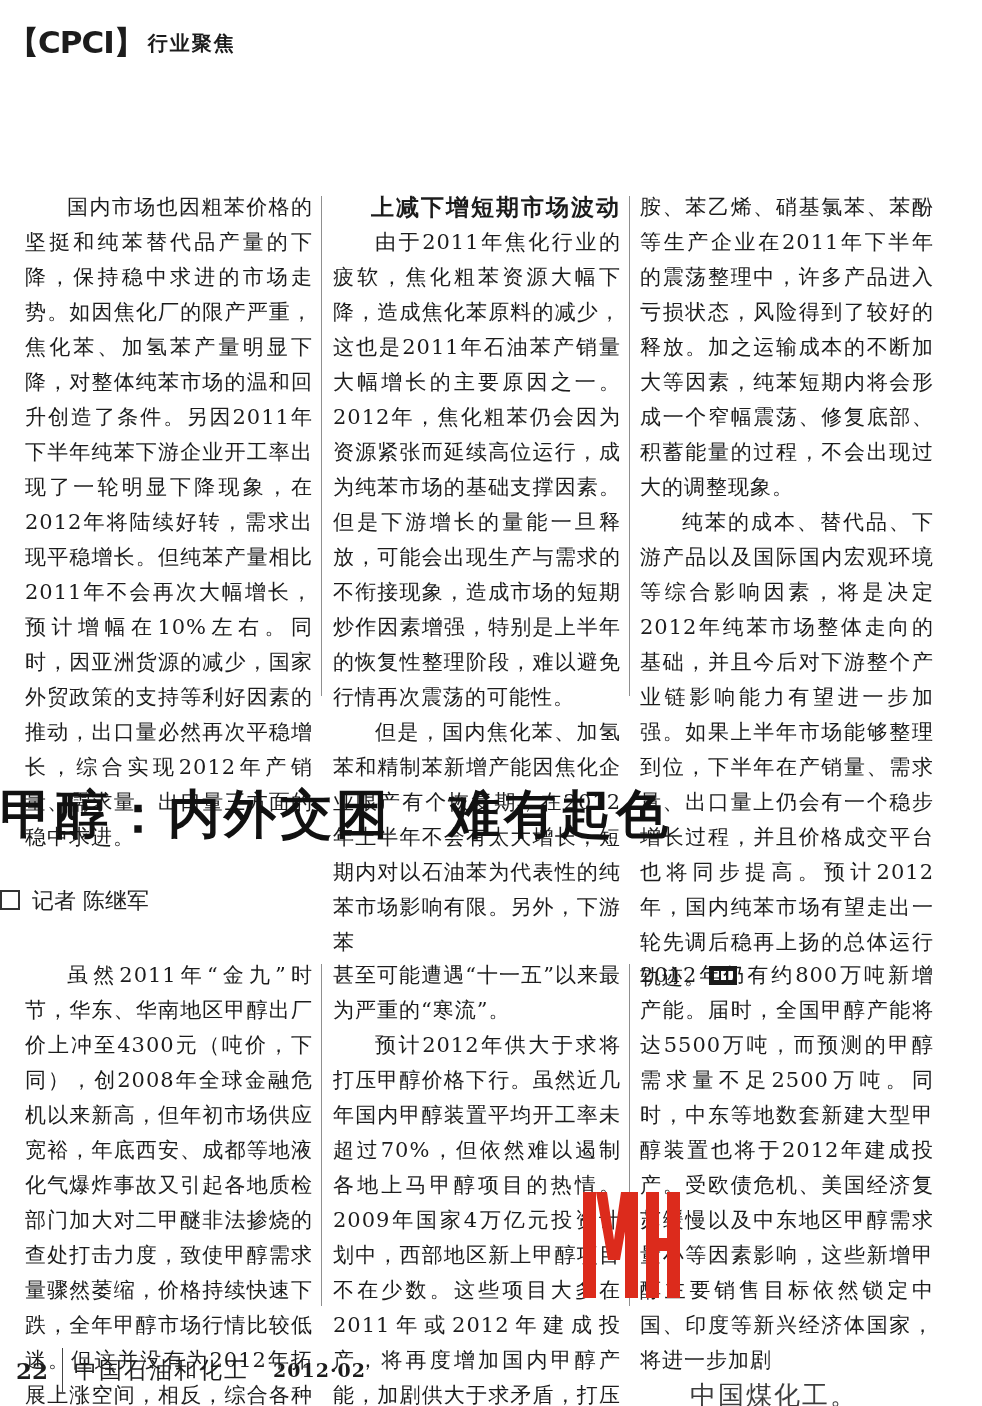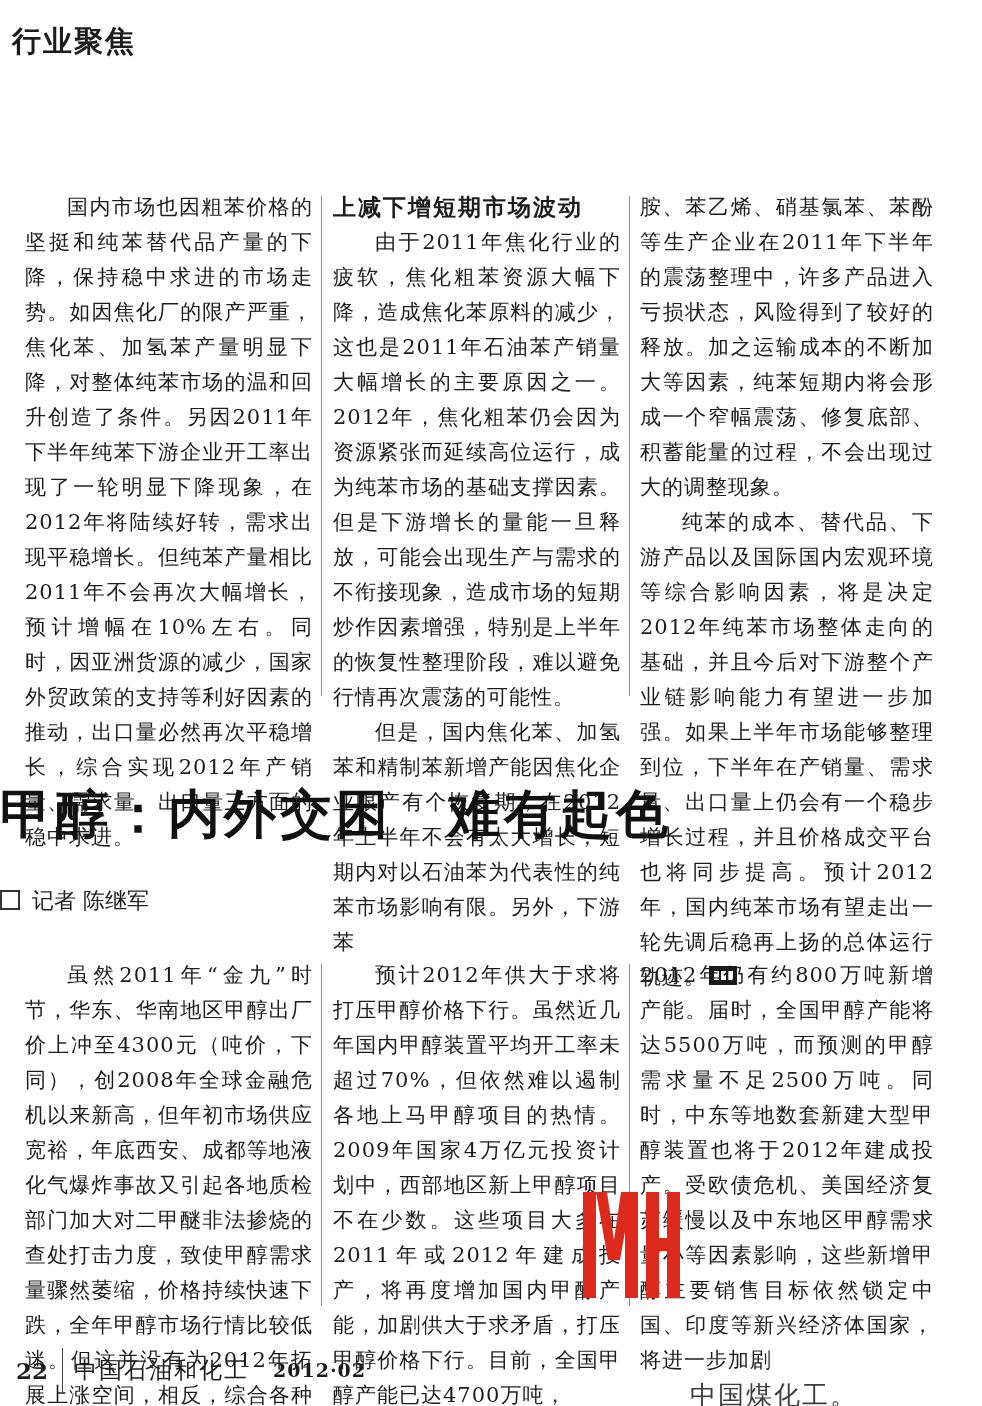--- a/index.html
+++ b/index.html
@@ -5,36 +5,36 @@
   html,body{margin:0;padding:0;background:#e8e8e8;}
   .page{position:relative;width:982px;height:1406px;background:#ffffff;margin:0 auto;
         color:#1c1c1c;font-family:"DejaVu Serif",serif;overflow:hidden;}
 
   
   .ghost-wrap{position:absolute;left:74px;top:0;width:420px;height:26px;overflow:hidden;}
   .ghost-text{font-size:48px;line-height:48px;color:#909090;letter-spacing:7px;
               font-family:"DejaVu Serif",serif;opacity:.8;transform:translateY(-4px);}
   .logo-row{position:absolute;left:8px;top:22px;display:flex;align-items:center;}
   .logo-cpci{font-size:31px;font-weight:bold;letter-spacing:-1px;font-family:"DejaVu Sans",sans-serif;}
-  .logo-section{font-size:29px;font-weight:bold;margin-left:4px;letter-spacing:2px;
+  .logo-section{font-size:20px;font-weight:bold;margin-left:4px;letter-spacing:2px;
                 font-family:"DejaVu Sans",sans-serif;}
 
   
   .col{position:absolute;width:288px;font-size:21px;line-height:35px;
        text-align:justify;letter-spacing:1px;}
   .col p{margin:0;}
   .col p.ind{text-indent:2em;}
   #top-col1{left:25px;top:190px;}
   #top-col2{left:333px;top:190px;}
   #top-col3{left:640px;top:190px;width:294px;}
   #bot-col1{left:25px;top:958px;}
   #bot-col2{left:333px;top:958px;}
   #bot-col3{left:640px;top:958px;width:294px;}
 
-  .col-heading{font-size:23px;font-weight:bold;text-align:left;letter-spacing:2px;
+  .col-heading{font-size:23px;font-weight:bold;text-align:right;letter-spacing:2px;
                font-family:"DejaVu Sans",sans-serif;margin:0 0 4px 0;}
 
   .vline{position:absolute;width:1px;background:#8f8f8f;}
   #vl1{left:321px;top:196px;height:500px;}
   #vl2{left:629px;top:196px;height:500px;}
   #vl3{left:321px;top:964px;height:342px;}
   #vl4{left:629px;top:964px;height:342px;}
 
   
   .headline{position:absolute;left:0;right:0;top:780px;text-align:left;
@@ -64,20 +64,21 @@
   .footer-rule{width:1px;height:44px;background:#444;margin:0 11px 0 14px;}
   .footer-journal{font-size:23px;font-weight:normal;letter-spacing:2px;}
   .footer-issue{font-size:19px;font-weight:bold;margin-left:24px;letter-spacing:1px;}
 </style>
 </head>
 <body>
 
 <div class="page">
 
   <div class="logo-row">
+    <span class="logo-cpci">【CPCI】</span>
     <span class="logo-section">行业聚焦</span>
   </div>
 
   <div class="col" id="top-col1">
     <p class="ind">国内市场也因粗苯价格的坚挺和纯苯替代品产量的下降，保持稳中求进的市场走势。如因焦化厂的限产严重，焦化苯、加氢苯产量明显下降，对整体纯苯市场的温和回升创造了条件。另因2011年下半年纯苯下游企业开工率出现了一轮明显下降现象，在2012年将陆续好转，需求出现平稳增长。但纯苯产量相比2011年不会再次大幅增长，预计增幅在10%左右。同时，因亚洲货源的减少，国家外贸政策的支持等利好因素的推动，出口量必然再次平稳增长，综合实现2012年产销量、需求量、出口量三方面的稳中求进。</p>
   </div>
 
   <div class="col" id="top-col2">
     <p class="col-heading">上减下增短期市场波动</p>
     <p class="ind">由于2011年焦化行业的疲软，焦化粗苯资源大幅下降，造成焦化苯原料的减少，这也是2011年石油苯产销量大幅增长的主要原因之一。2012年，焦化粗苯仍会因为资源紧张而延续高位运行，成为纯苯市场的基础支撑因素。但是下游增长的量能一旦释放，可能会出现生产与需求的不衔接现象，造成市场的短期炒作因素增强，特别是上半年的恢复性整理阶段，难以避免行情再次震荡的可能性。</p>
@@ -95,20 +96,21 @@
   <div class="headline">甲醇：内外交困　难有起色</div>
   <div class="byline">
     <span class="byline-square"></span><span>记者 陈继军</span>
   </div>
 
   <div class="col" id="bot-col1">
     <p class="ind">虽然2011年“金九”时节，华东、华南地区甲醇出厂价上冲至4300元（吨价，下同），创2008年全球金融危机以来新高，但年初市场供应宽裕，年底西安、成都等地液化气爆炸事故又引起各地质检部门加大对二甲醚非法掺烧的查处打击力度，致使甲醇需求量骤然萎缩，价格持续快速下跌，全年甲醇市场行情比较低迷。但这并没有为2012年拓展上涨空间，相反，综合各种因素分析，2012年甲醇市场难有上佳表现，</p>
   </div>
 
   <div class="col" id="bot-col2">
+    <p>甚至可能遭遇“十一五”以来最为严重的“寒流”。</p>
     <p class="ind">预计2012年供大于求将打压甲醇价格下行。虽然近几年国内甲醇装置平均开工率未超过70%，但依然难以遏制各地上马甲醇项目的热情。2009年国家4万亿元投资计划中，西部地区新上甲醇项目不在少数。这些项目大多在2011年或2012年建成投产，将再度增加国内甲醇产能，加剧供大于求矛盾，打压甲醇价格下行。目前，全国甲醇产能已达4700万吨，</p>
   </div>
 
   <div class="col" id="bot-col3">
     <p>2012年仍有约800万吨新增产能。届时，全国甲醇产能将达5500万吨，而预测的甲醇需求量不足2500万吨。同时，中东等地数套新建大型甲醇装置也将于2012年建成投产。受欧债危机、美国经济复苏缓慢以及中东地区甲醇需求量小等因素影响，这些新增甲醇主要销售目标依然锁定中国、印度等新兴经济体国家，将进一步加剧</p>
     <div class="wm-line1">
       <span class="wm-title">中国煤化工</span><span>。</span>
     </div>
 
   </div>

